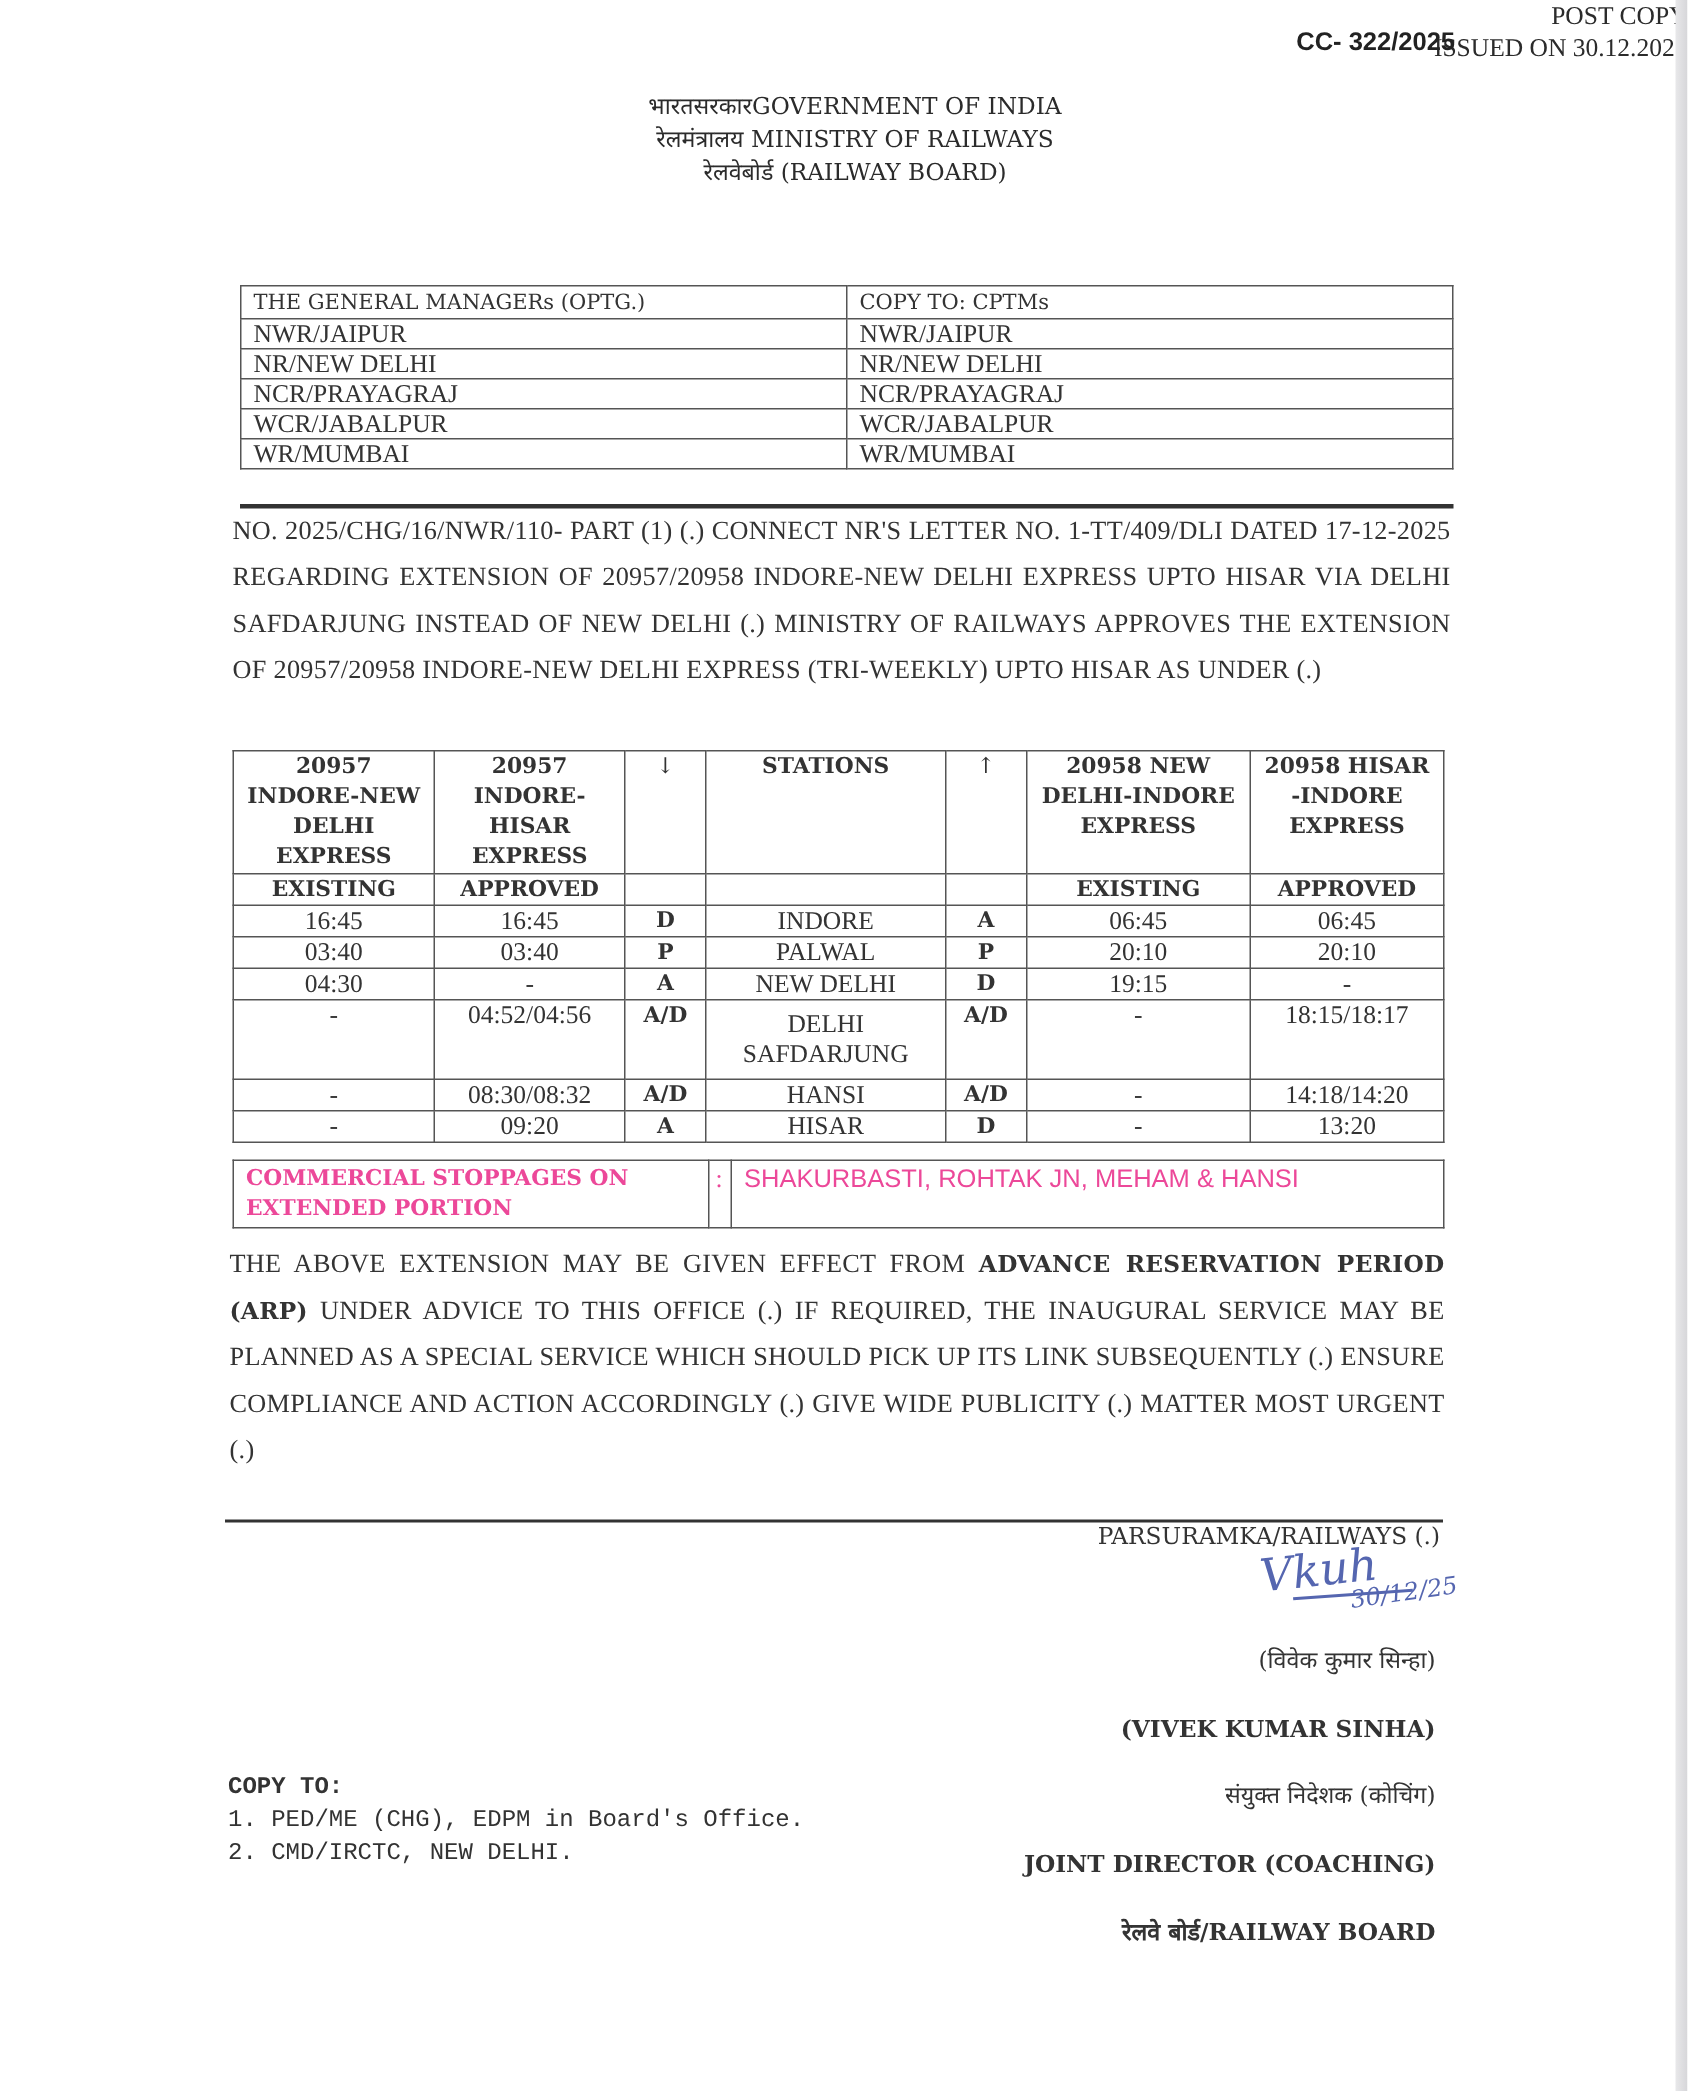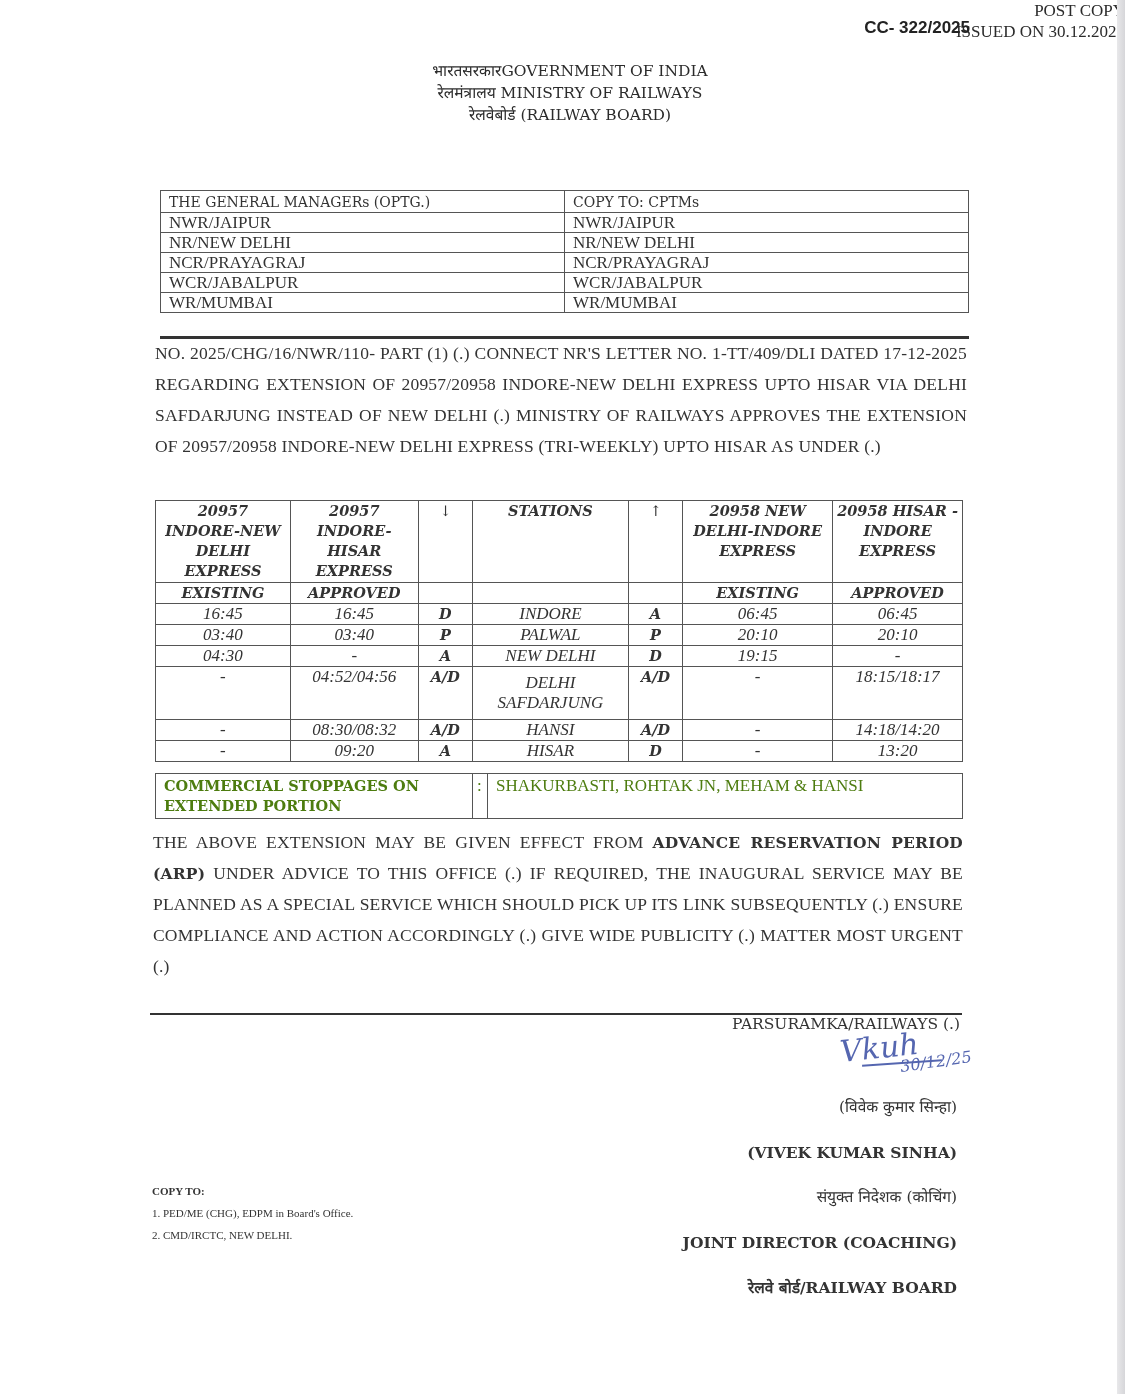--- a/index.html
+++ b/index.html
@@ -1,37 +1,37 @@
 <!DOCTYPE html>
 <html><head>
 <meta charset="utf-8">
 <style>
   html, body { margin:0; padding:0; }
   body { width:1125px; height:1394px; background:#ffffff; position:relative; overflow:hidden; color:#2a2a2a; }
   .page-edge { position:absolute; top:0; right:0; width:8px; height:1394px; background:linear-gradient(to right,#e8e8ea,#d6d6d9); }
   .serif { font-family:"DejaVu Serif","Liberation Serif",serif;margin-top:22px; }
-  .cond { font-family:Liberation Serif, serif; }
+  .cond { font-family:Liberation Sans, sans-serif; }
   .abs { position:absolute; }
   .ref { top:18px; right:155px; font-family:"Liberation Sans",sans-serif; font-weight:bold; font-size:17px; color:#222; }
   .hdr { left:400px; width:340px; text-align:center; font-family:"DejaVu Serif",serif; font-weight:normal; font-size:15.5px; line-height:22px; color:#2b2b2b; }
   .post { right:157px; top:150px; text-align:right; font-family:"Liberation Serif",serif; font-size:17px; line-height:21px; color:#2b2b2b; }
   table { border-collapse:collapse; }
   .addr { position:absolute; left:160px; top:190px; width:809px; font-family:"Liberation Serif",serif; font-size:17px; color:#333; }
   .addr td { border:1.5px solid #555; padding:0 8px; height:19px; line-height:19px; width:50%; }
   .addr th { border:1.5px solid #555; padding:0 8px; height:21px; text-align:left; font-family:"DejaVu Serif",serif; font-size:14px; font-weight:normal; }
   .rule { position:absolute; left:160px; top:336px; width:809px; height:3px; background:#333; }
   .para { position:absolute; left:155px; width:812px; font-family:"Liberation Serif",serif; font-size:17.5px; line-height:31px; text-align:justify; text-align-last:left; color:#333; letter-spacing:0.2px; }
-  .tt { position:absolute; left:155px; top:500px; width:808px; font-family:"Liberation Serif",serif; font-size:17px; color:#333;font-style:italic; }
+  .tt { position:absolute; left:155px; top:500px; width:808px; font-family:"Liberation Serif",serif; font-size:17px; color:#333; }
   .tt td, .tt th { border:1.5px solid #555; text-align:center; padding:0 4px; line-height:20px; }
   .tt th { font-family:"DejaVu Serif",serif; font-size:14.5px; font-weight:bold; vertical-align:top; line-height:20px; }
   .tt td.b { font-family:"DejaVu Serif",serif; font-weight:bold; font-size:14.5px; }
-  .stop { position:absolute; left:155px; top:773px; width:808px; font-size:17px; color:#4d7c0f; }
+  .stop { position:absolute; left:155px; top:773px; width:808px; font-size:17px; color:#ec4899; }
   .stop td { border:1.5px solid #555; vertical-align:top; padding:2px 8px; line-height:20px; }
   .sig { position:absolute; right:168px; text-align:right; color:#333; }
-  .copy { position:absolute; left:152px; top:1180px; font-family:Liberation Serif, serif; font-size:11px; line-height:22px; color:#333; }
+  .copy { position:absolute; left:152px; top:1180px; font-family:Liberation Mono, monospace; font-size:16px; line-height:22px; color:#333; }
 </style>
 </head>
 <body>
 
 <div class="page-edge"></div>
 
 <div class="abs ref">CC- 322/2025</div>
 
 <div class="abs hdr" style="top:60px;">
   <div>भारतसरकारGOVERNMENT OF INDIA</div>

